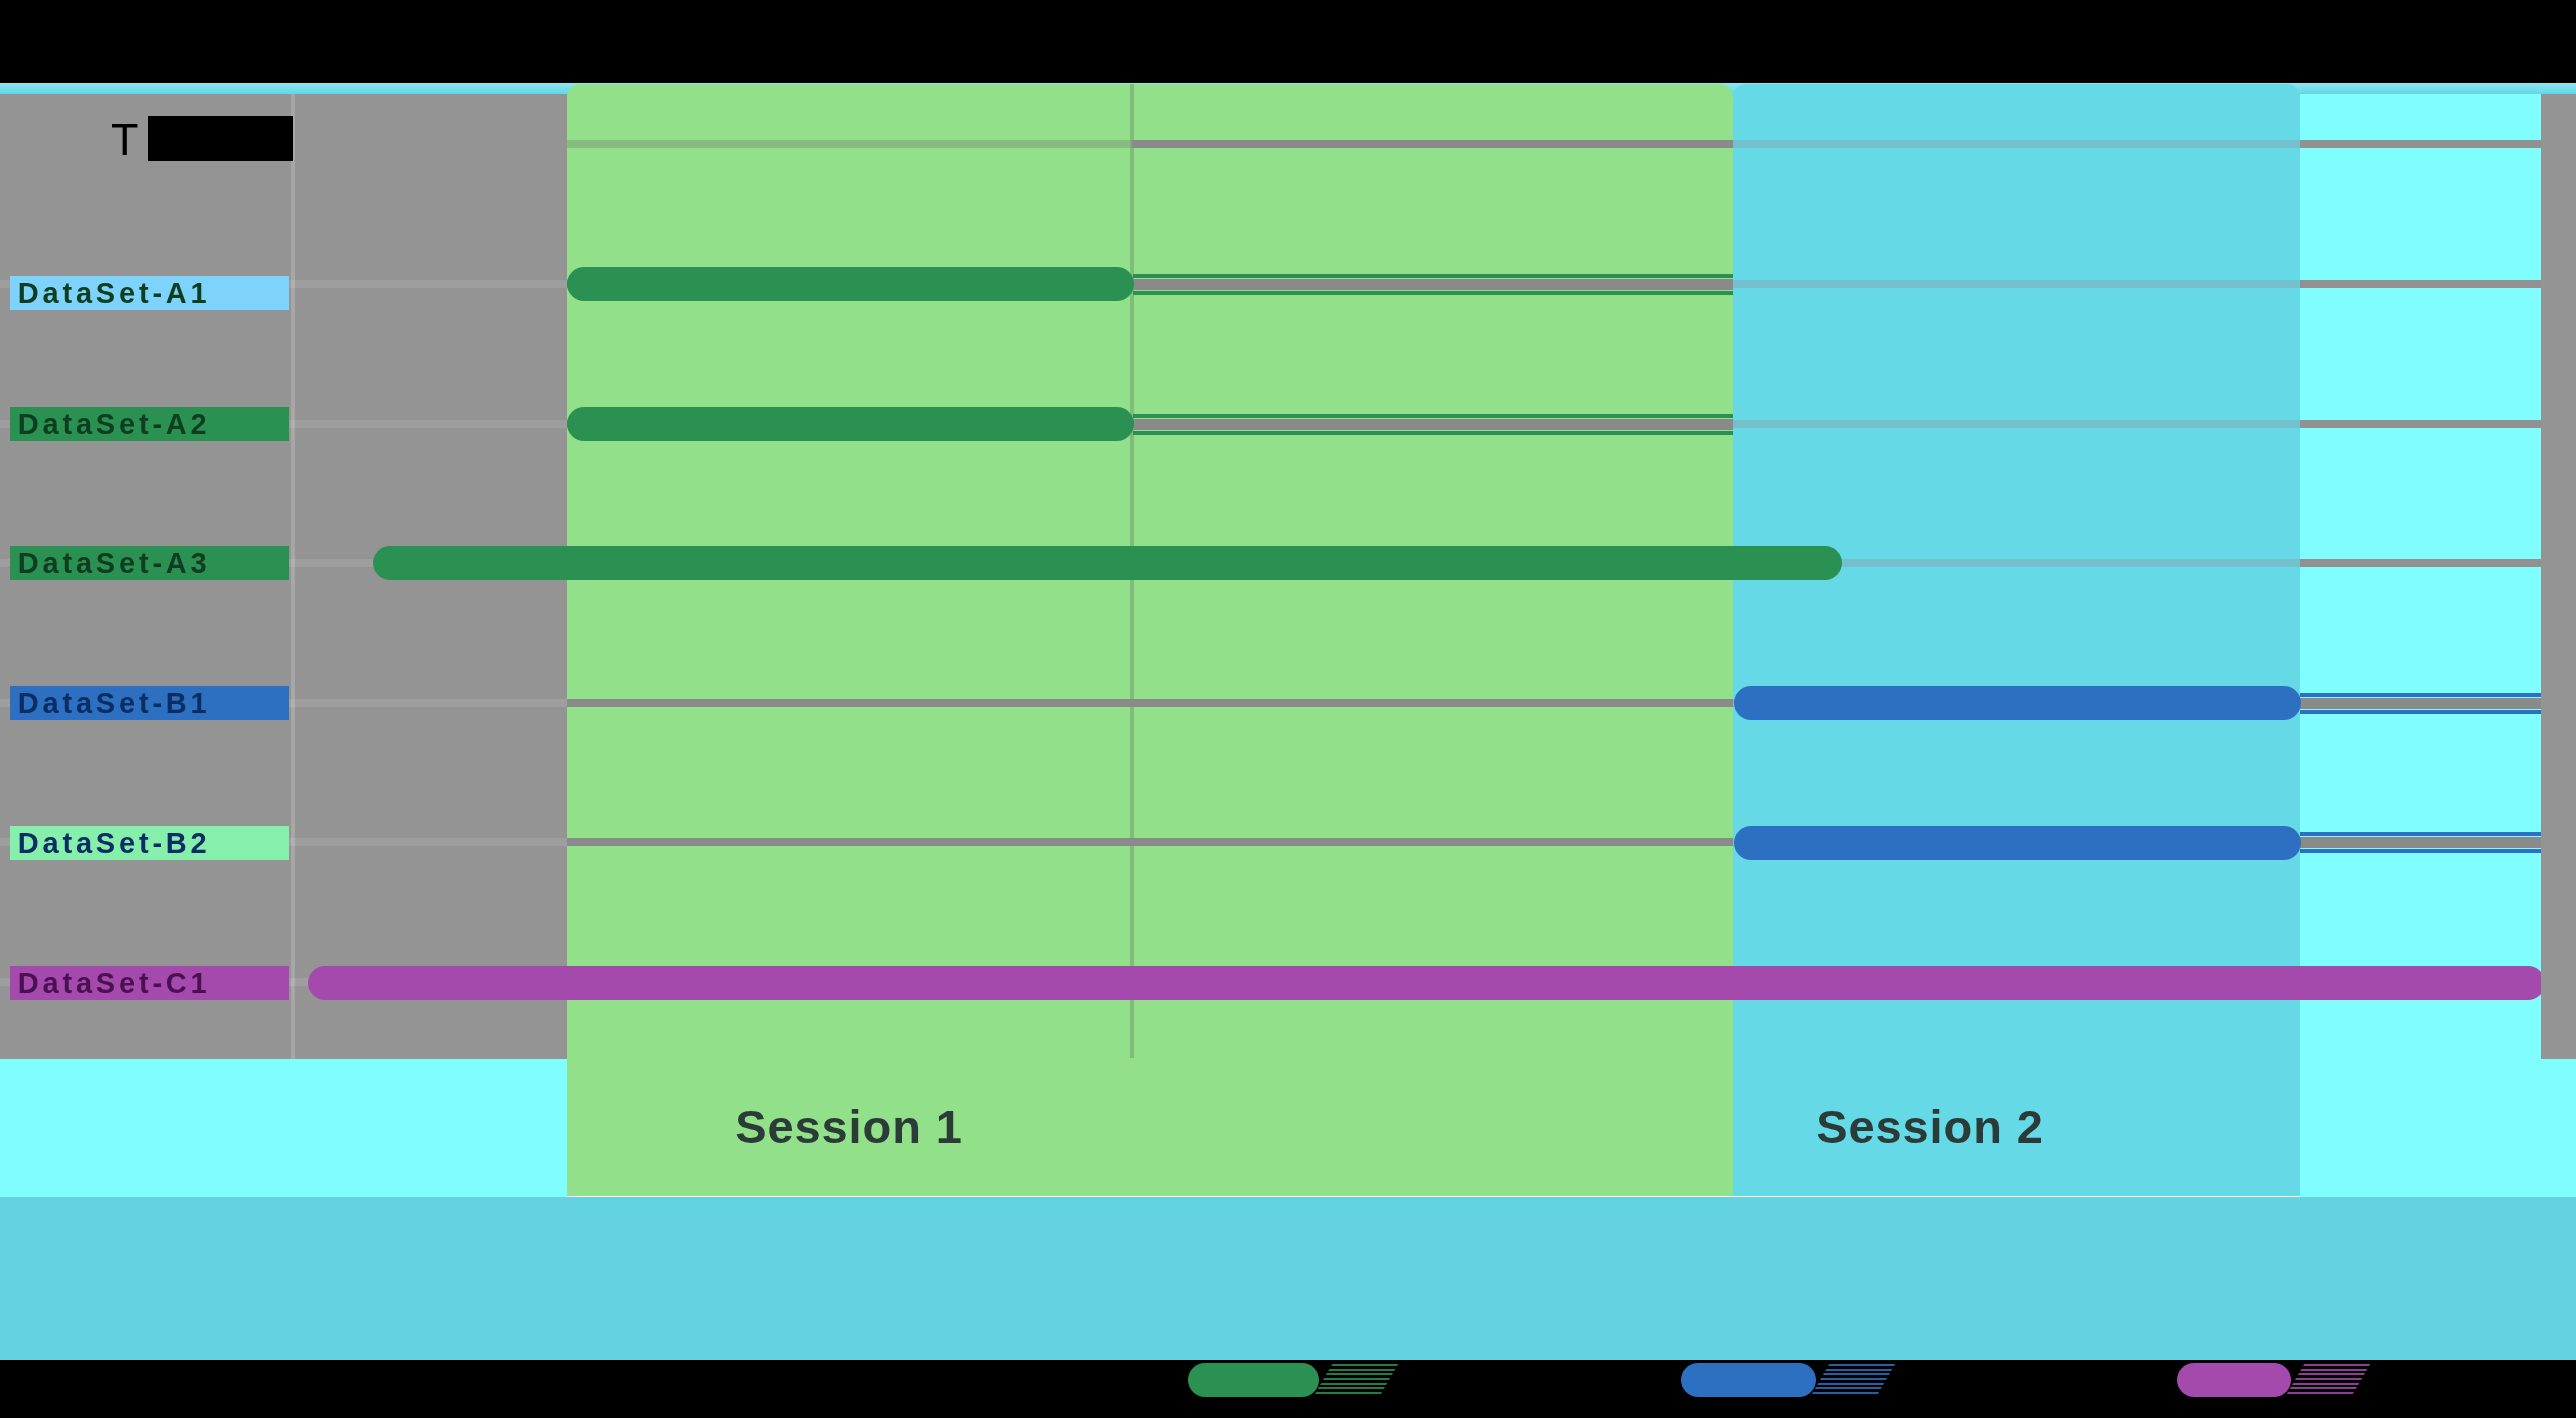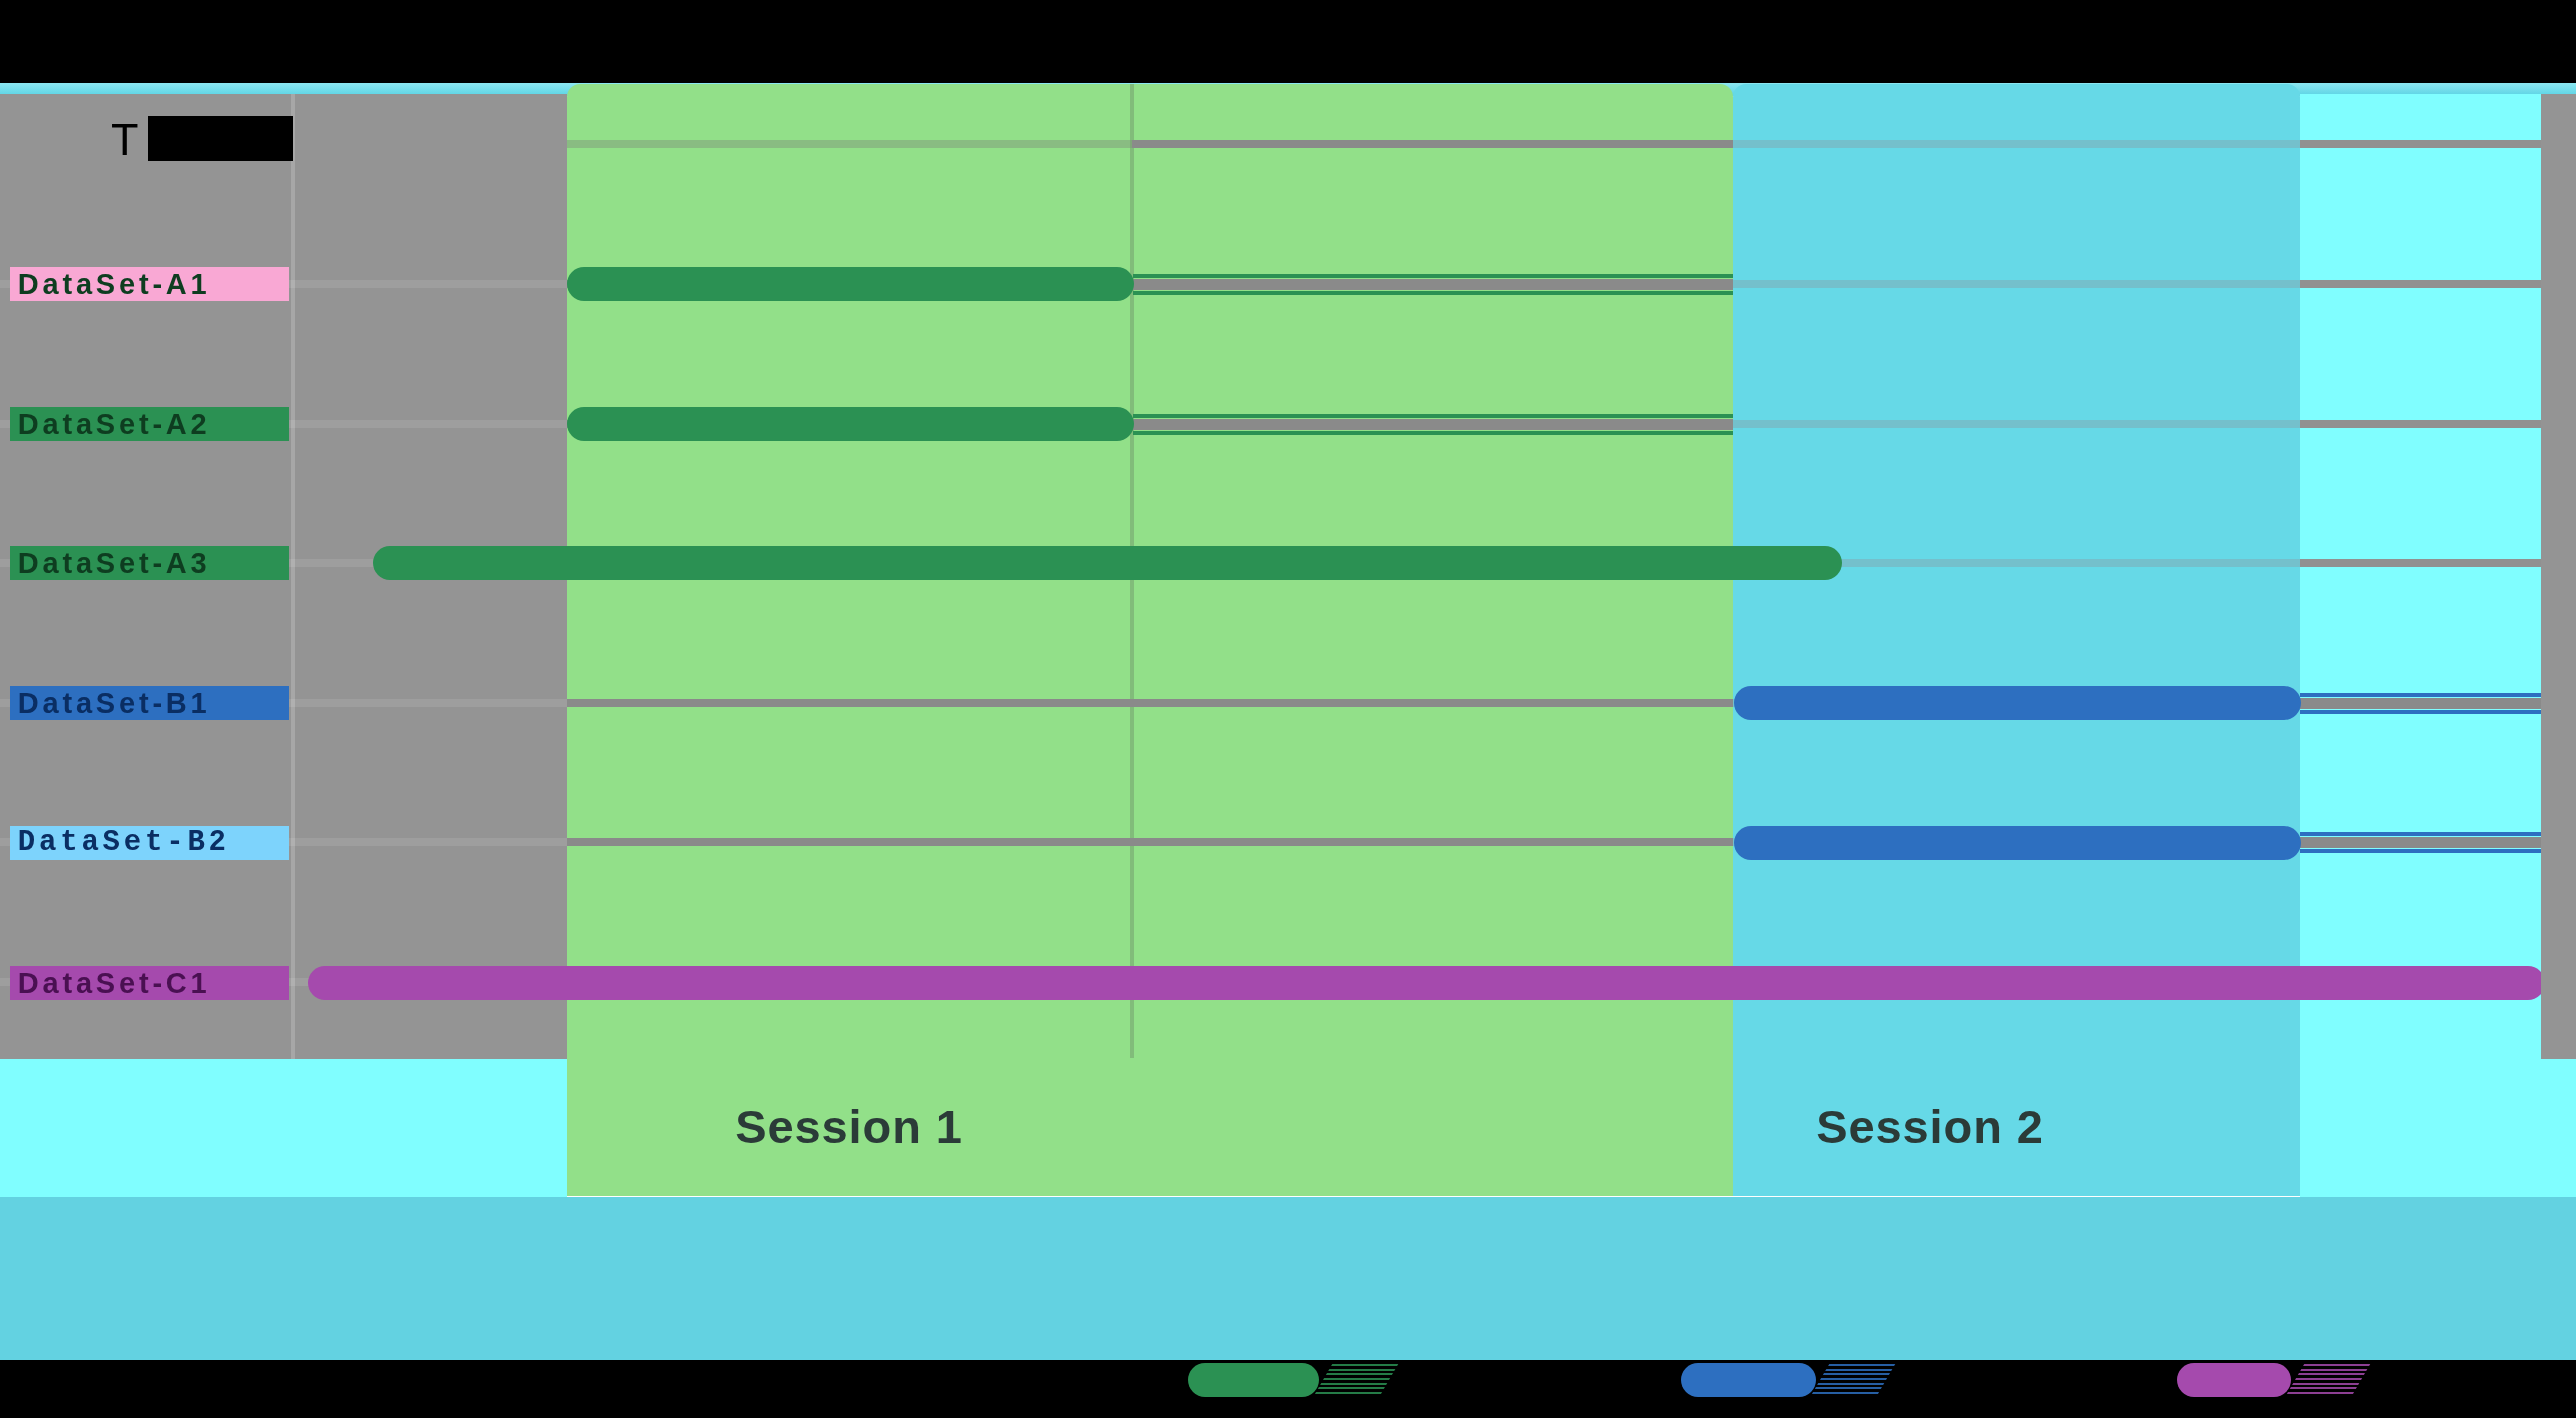--- a/index.html
+++ b/index.html
@@ -78,32 +78,32 @@
       <div class="gridline" style="left: 1733px; width: 567px; top: 838px; background: rgb(116, 192, 204);"></div>
       <div class="gridline" style="left: 2300px; width: 241px; top: 838px; background: rgb(145, 145, 145);"></div>
       <div class="gridline" style="left: 0px; width: 567px; top: 978px; background: rgba(255, 255, 255, 0.1);"></div>
       <div class="gridline" style="left: 567px; width: 1166px; top: 978px; background: rgb(138, 138, 138);"></div>
       <div class="gridline" style="left: 1733px; width: 567px; top: 978px; background: rgb(116, 192, 204);"></div>
       <div class="gridline" style="left: 2300px; width: 241px; top: 978px; background: rgb(145, 145, 145);"></div>
     </div>
   <div id="row-layer">
       <div class="track" style="left: 1133px; width: 600px; top: 274px; background: linear-gradient(rgb(43, 145, 83) 0px, rgb(43, 145, 83) 3.8px, transparent 3.8px, transparent 4.7px, rgb(138, 138, 138) 4.7px, rgb(138, 138, 138) 16px, transparent 16px, transparent 17px, rgb(43, 145, 83) 17px, rgb(43, 145, 83) 20.6px);"></div>
       <div class="bar" style="left: 567px; width: 567px; top: 267px; background: rgb(43, 145, 83);"></div>
-      <div class="row-label" style="top: 267px; background: #f9a8d4; color: rgb(14, 61, 32);">DataSet-A1</div>
+      <div class="row-label" style="top: 276px; background: #7dd3fc; color: rgb(14, 61, 32);">DataSet-A1</div>
       <div class="track" style="left: 1133px; width: 600px; top: 414px; background: linear-gradient(rgb(43, 145, 83) 0px, rgb(43, 145, 83) 3.8px, transparent 3.8px, transparent 4.7px, rgb(138, 138, 138) 4.7px, rgb(138, 138, 138) 16px, transparent 16px, transparent 17px, rgb(43, 145, 83) 17px, rgb(43, 145, 83) 20.6px);"></div>
       <div class="bar" style="left: 567px; width: 567px; top: 407px; background: rgb(43, 145, 83);"></div>
       <div class="row-label" style="top: 407px; background: rgb(43, 145, 83); color: rgb(14, 61, 32);">DataSet-A2</div>
       <div class="bar" style="left: 373px; width: 1469px; top: 546px; background: rgb(43, 145, 83);"></div>
       <div class="row-label" style="top: 546px; background: rgb(43, 145, 83); color: rgb(14, 61, 32);">DataSet-A3</div>
       <div class="track" style="left: 2300px; width: 241px; top: 693px; background: linear-gradient(rgb(45, 111, 192) 0px, rgb(45, 111, 192) 3.8px, transparent 3.8px, transparent 4.7px, rgb(138, 138, 138) 4.7px, rgb(138, 138, 138) 16px, transparent 16px, transparent 17px, rgb(45, 111, 192) 17px, rgb(45, 111, 192) 20.6px);"></div>
       <div class="bar" style="left: 1734px; width: 567px; top: 686px; background: rgb(45, 111, 192);"></div>
       <div class="row-label" style="top: 686px; background: rgb(45, 111, 192); color: rgb(10, 46, 99);">DataSet-B1</div>
       <div class="track" style="left: 2300px; width: 241px; top: 832px; background: linear-gradient(rgb(45, 111, 192) 0px, rgb(45, 111, 192) 3.8px, transparent 3.8px, transparent 4.7px, rgb(138, 138, 138) 4.7px, rgb(138, 138, 138) 16px, transparent 16px, transparent 17px, rgb(45, 111, 192) 17px, rgb(45, 111, 192) 20.6px);"></div>
       <div class="bar" style="left: 1734px; width: 567px; top: 826px; background: rgb(45, 111, 192);"></div>
-      <div class="row-label" style="top: 826px; background: #7dd3fc; color: rgb(10, 46, 99); font-family: Liberation Mono, monospace;">DataSet-B2</div>
+      <div class="row-label" style="top: 826px; background: #86efac; color: rgb(10, 46, 99);">DataSet-B2</div>
       <div class="bar" style="left: 308px; width: 2237px; top: 966px; background: rgb(165, 74, 173);"></div>
       <div class="row-label" style="top: 966px; background: rgb(165, 74, 173); color: rgb(74, 16, 82);">DataSet-C1</div>
     </div>
 
   <div class="abs right-gray-col"></div>
 
   <div class="header-label">T</div>
   <div class="header-redaction"></div>
 
   <div class="abs bottom-cyan"></div>

